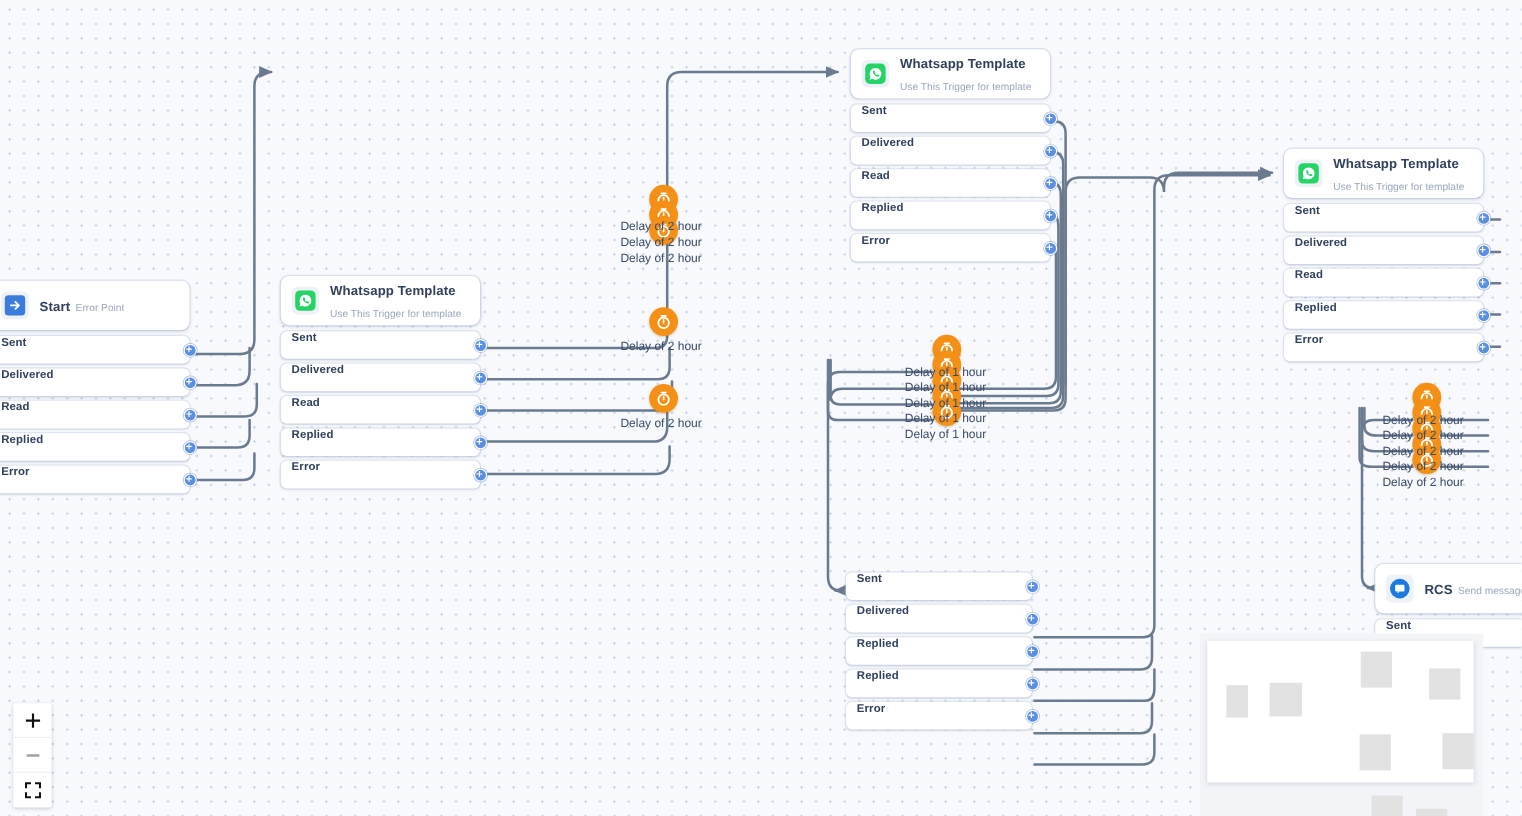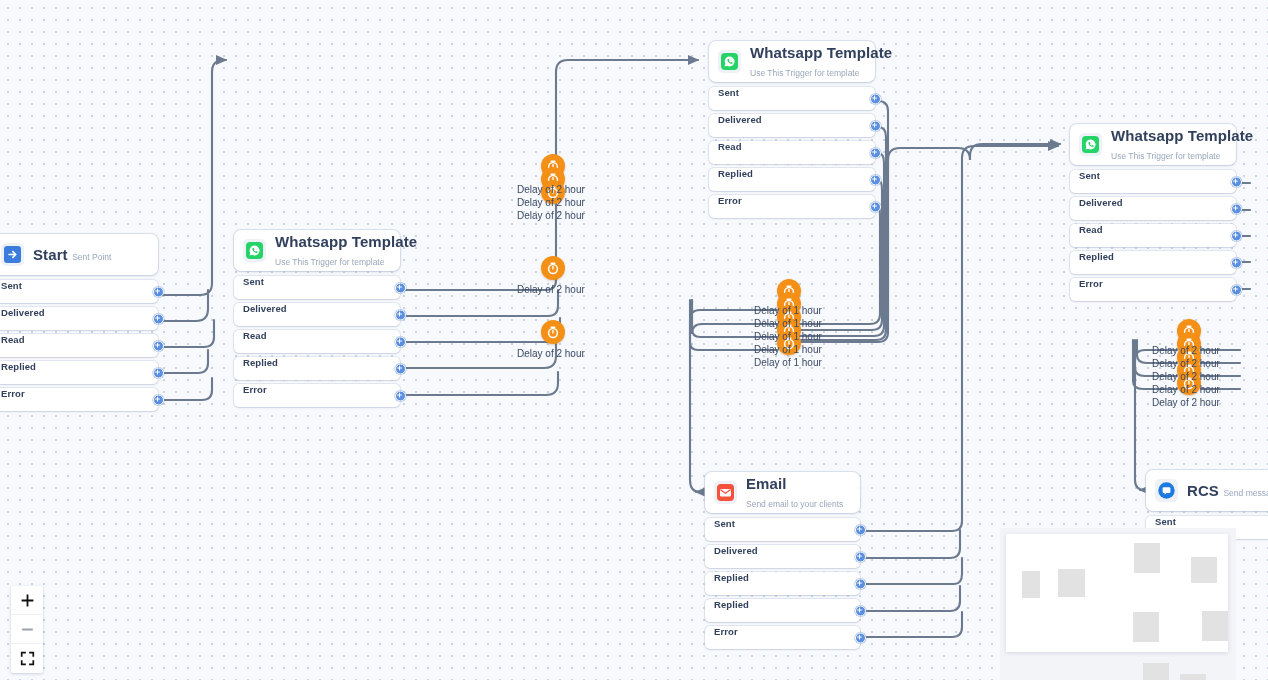--- a/index.html
+++ b/index.html
@@ -25,21 +25,21 @@
     height: 41px;
   }
   .node-icon {
     width: 23px; height: 23px; border-radius: 5px; flex: 0 0 23px;
     display: flex; align-items: center; justify-content: center;
   }
   .node-icon svg { display: block; }
   .ni-wrap { background: #eef2f7; border-radius: 5px; padding: 2px; display:flex; }
   .node-titles { min-width: 0; }
   .node-title {
-    font-size: 15px; font-weight: bold; color: #31405c;
+    font-size: 11px; font-weight: bold; color: #31405c;
     letter-spacing: .1px; line-height: 12px; white-space: nowrap;
   }
   .node-sub {
     font-size: 8.5px; color: #9aa7bb; line-height: 12px;
     white-space: nowrap; margin-top: 1px;
   }
   .rows { margin-top: 5px; }
   .row {
     position: relative; background: #fff; height: 22px; border-radius: 5px;
     box-shadow: 0 1px 2px rgba(30,50,90,.11), 0 0 0 1px rgba(203,214,232,.5);
@@ -163,21 +163,21 @@
     <div class="node-shell" style="height:136px;"></div>
     <div class="node-head">
       <span class="node-icon ni-wrap">
         <svg width="19" height="19" viewBox="0 0 19 19">
           <rect x="1" y="1" width="17" height="17" rx="3" fill="#3b7ddd"></rect>
           <path d="M6 9.5 H12.2 M9.8 6.6 L12.8 9.5 L9.8 12.4" stroke="#fff" stroke-width="1.5" fill="none" stroke-linecap="round" stroke-linejoin="round"></path>
         </svg>
       </span>
       <span class="node-titles">
         <span class="node-title">Start</span>
-        <span class="node-sub">Sent Point</span>
+        <span class="node-sub">Error Point</span>
       </span>
     </div>
     <div class="rows">
       <div class="row" style="height:23px;">
         <span class="row-label">Sent</span>
         <span class="handle"></span>
         </div>
       <div class="row" style="height:23px;">
         <span class="row-label">Delivered</span>
         <span class="handle"></span>
@@ -309,33 +309,20 @@
         </div>
       <div class="row" style="height:23px;">
         <span class="row-label">Error</span>
         <span class="handle"></span>
         </div>
     </div>
   </div>
 
   <div class="node" style="left:705px; top:472px; width:155px;">
     <div class="node-shell" style="width:163px; height:140px;"></div>
-    <div class="node-head">
-      <span class="node-icon ni-wrap">
-        <svg width="19" height="19" viewBox="0 0 19 19">
-          <rect x="1" y="1" width="17" height="17" rx="4" fill="#f4523b"></rect>
-          <rect x="4" y="6" width="11" height="7.4" rx="1.2" fill="#fff"></rect>
-          <path d="M4.6 6.8 L9.5 10.3 L14.4 6.8" stroke="#f4523b" stroke-width="1.25" fill="none" stroke-linejoin="round"></path>
-        </svg>
-      </span>
-      <span class="node-titles">
-        <span class="node-title">Email</span>
-        <span class="node-sub">Send email to your clients</span>
-      </span>
-    </div>
     <div class="rows">
       <div class="row" style="height:23px;">
         <span class="row-label">Sent</span>
         <span class="handle"></span>
         </div>
       <div class="row" style="height:23px;">
         <span class="row-label">Delivered</span>
         <span class="handle"></span>
         </div>
       <div class="row" style="height:23px;">

